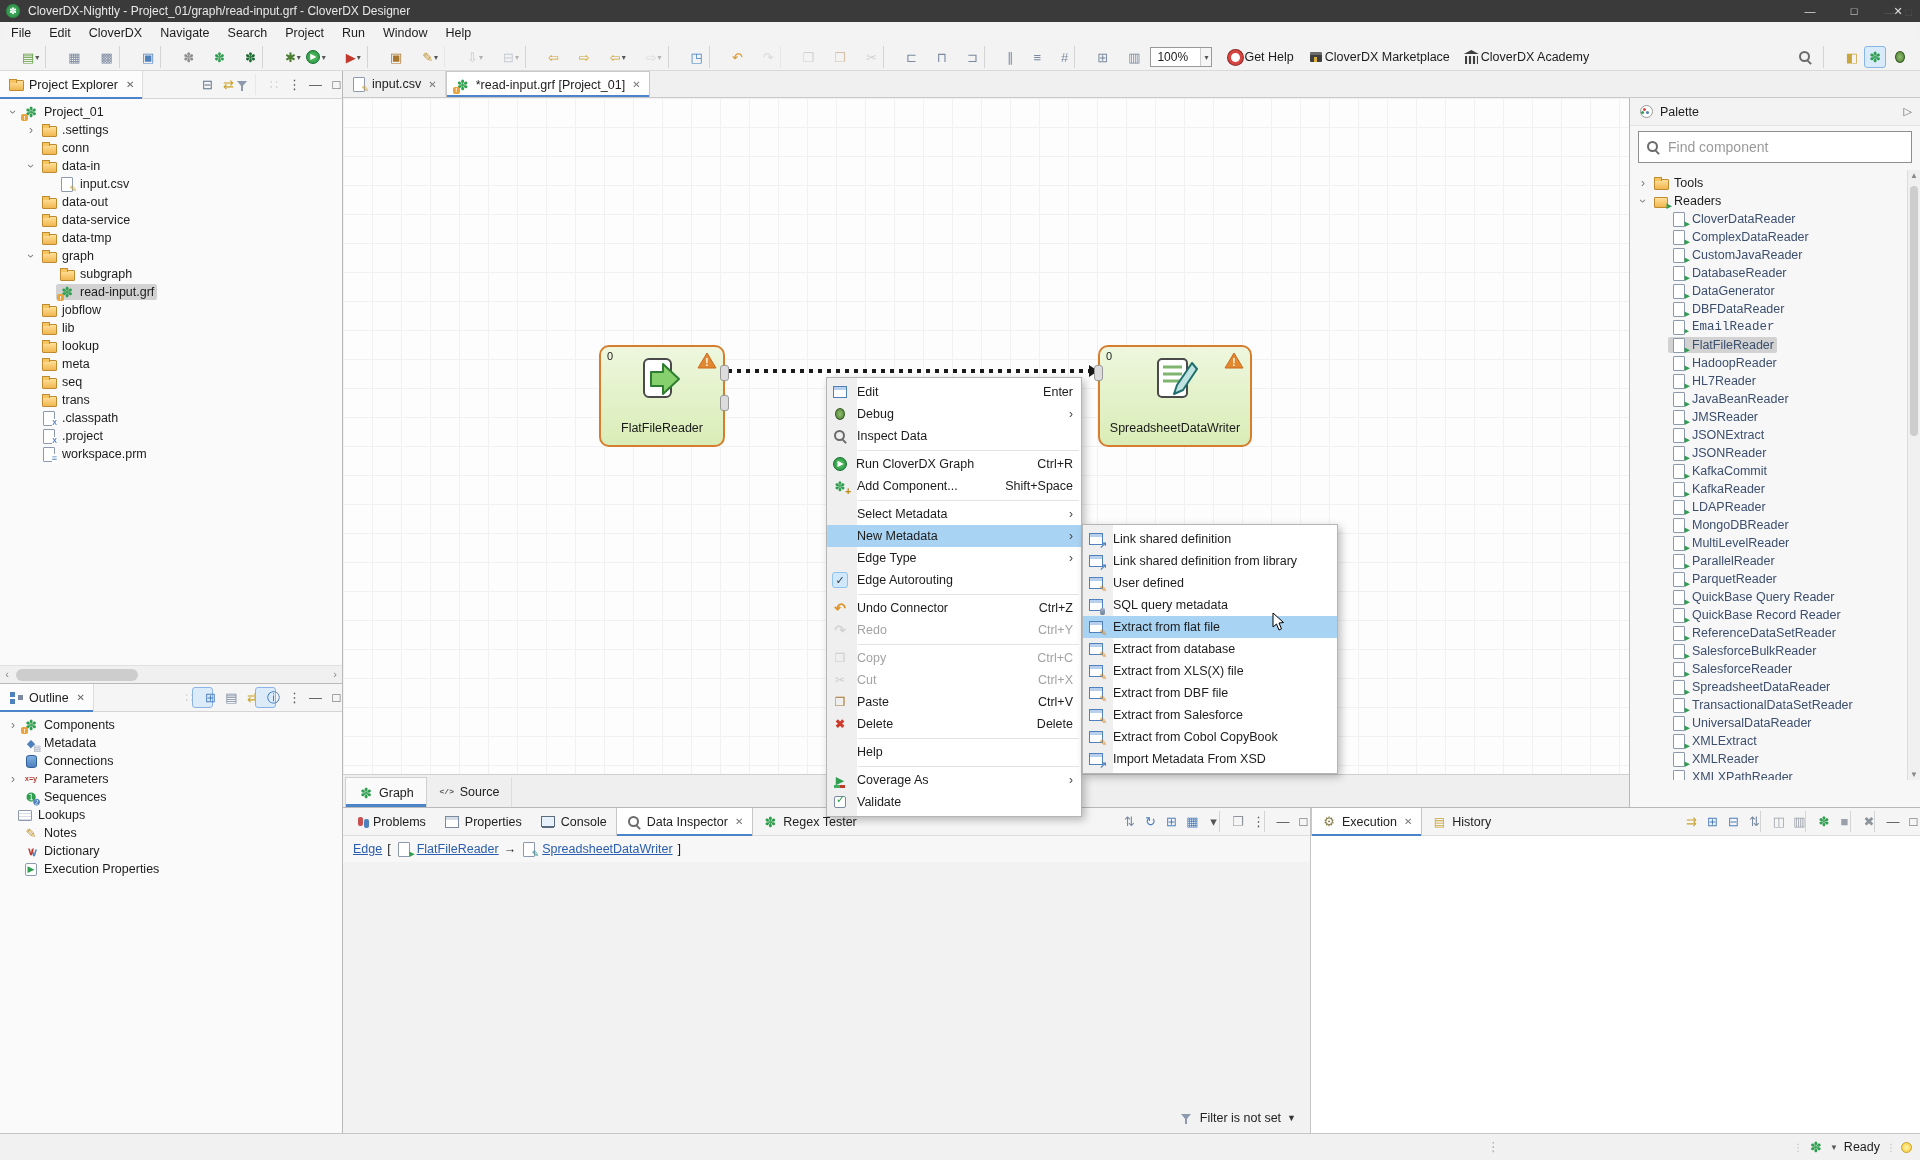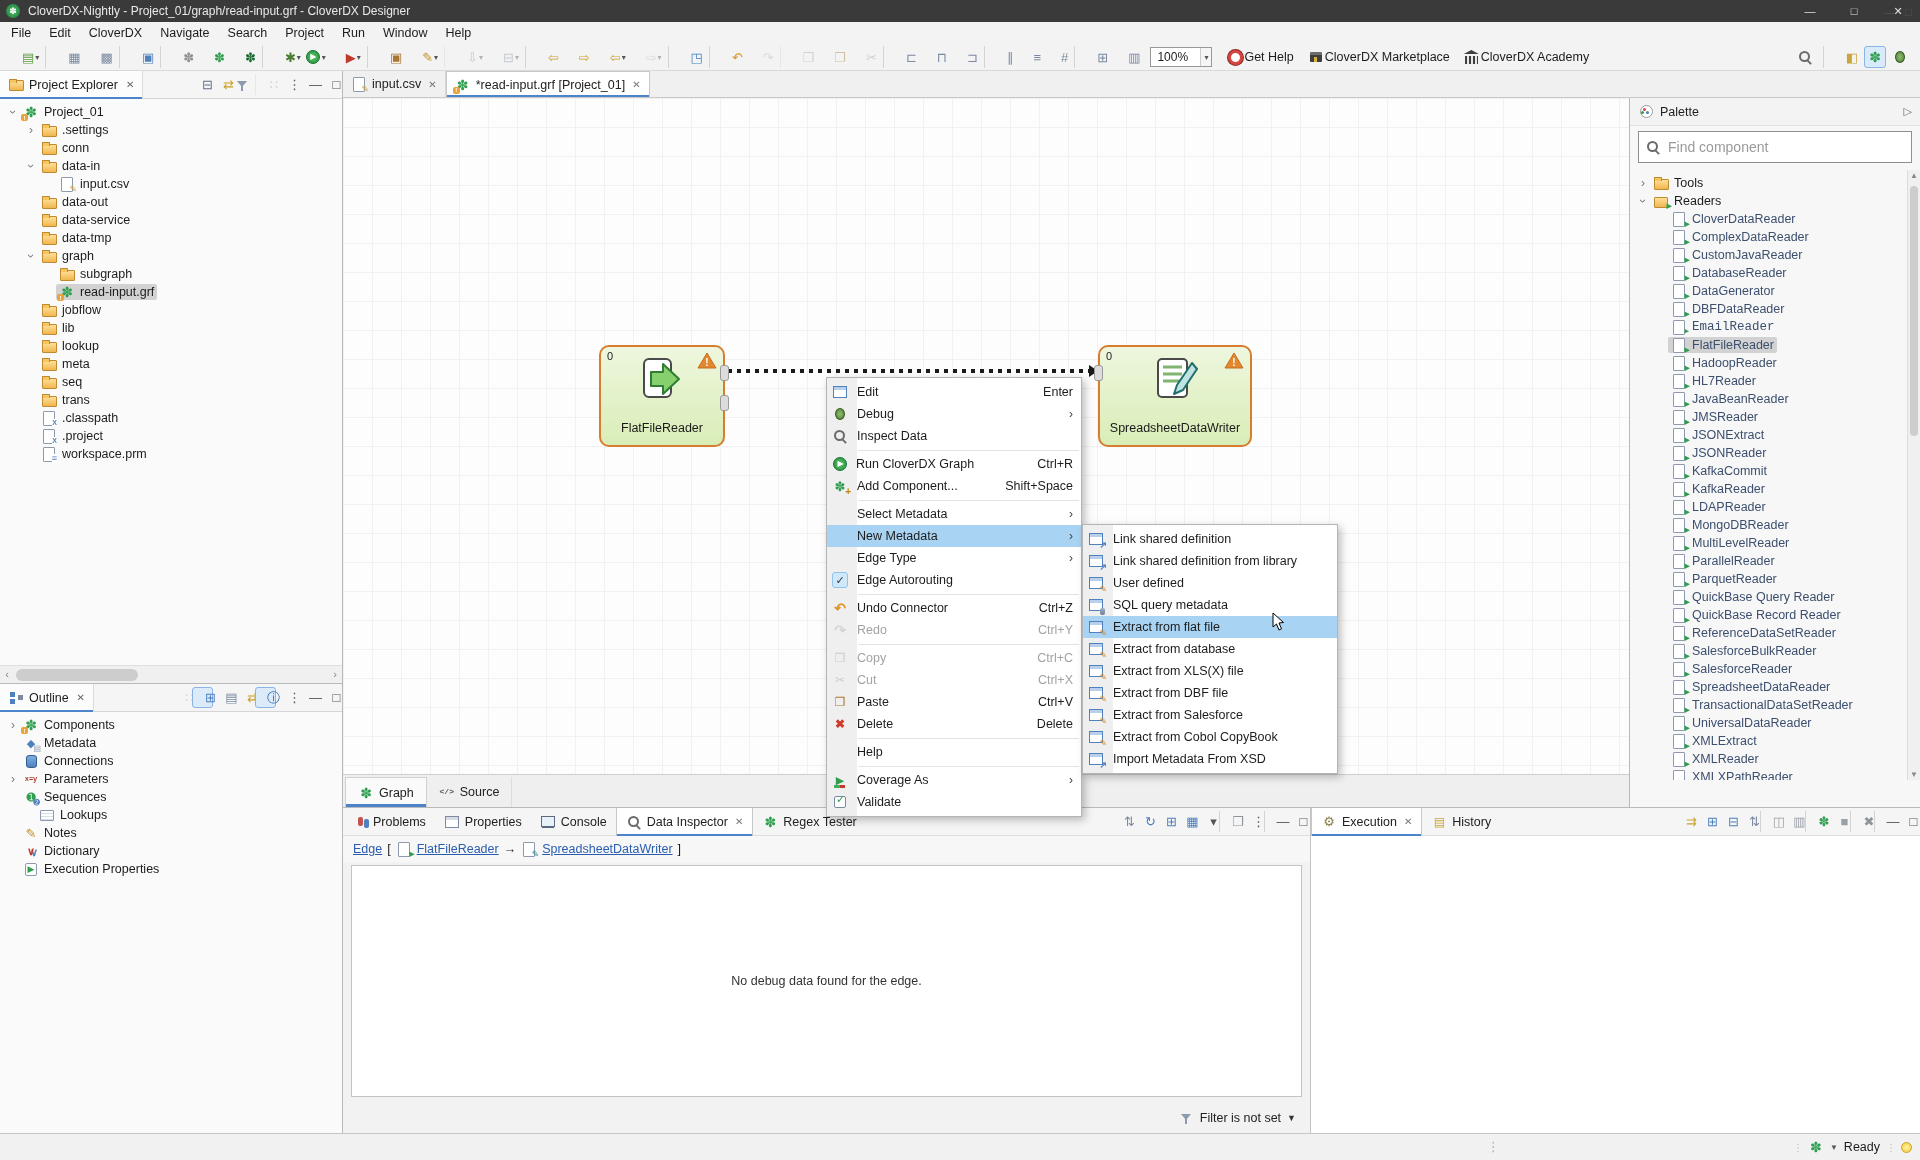--- a/index.html
+++ b/index.html
@@ -816,21 +816,21 @@
         </div>
 
         <div class="trow" style="padding-left: 6px;">
           <span class="tw"></span>
           <span class="lblbox">
             <span class="ic g16 ic-sequences"></span>
             <span>Sequences</span>
           </span>
         </div>
 
-        <div class="trow" style="padding-left: 22px; align-items: center;">
+        <div class="trow" style="padding-left: 0; align-items: center;">
           <span class="tw"></span>
           <span class="lblbox">
             <span class="ic g16 ic-lookups"></span>
             <span>Lookups</span>
           </span>
         </div>
 
         <div class="trow" style="padding-left: 6px;">
           <span class="tw"></span>
           <span class="lblbox">
@@ -1201,23 +1201,20 @@
     <div class="crumb">
       <span class="link">Edge</span>
       <span>[</span>
       <span class="ic g16 ic-reader"></span>
       <span class="link">FlatFileReader</span>
       <span>→</span>
       <span class="ic g16 ic-writ"></span>
       <span class="link">SpreadsheetDataWriter</span>
       <span>]</span>
     </div>
-    <div class="dbgbox">
-      <span>No debug data found for the edge.</span>
-    </div>
     <div class="filterrow">
       <span class="ic g16 ic-funnel"></span>
       <span>Filter is not set</span>
       <span class="fdd">▼</span>
     </div>
   </div>
 
   <div class="execution">
     <div class="phead2">
       <span style="display:flex">

